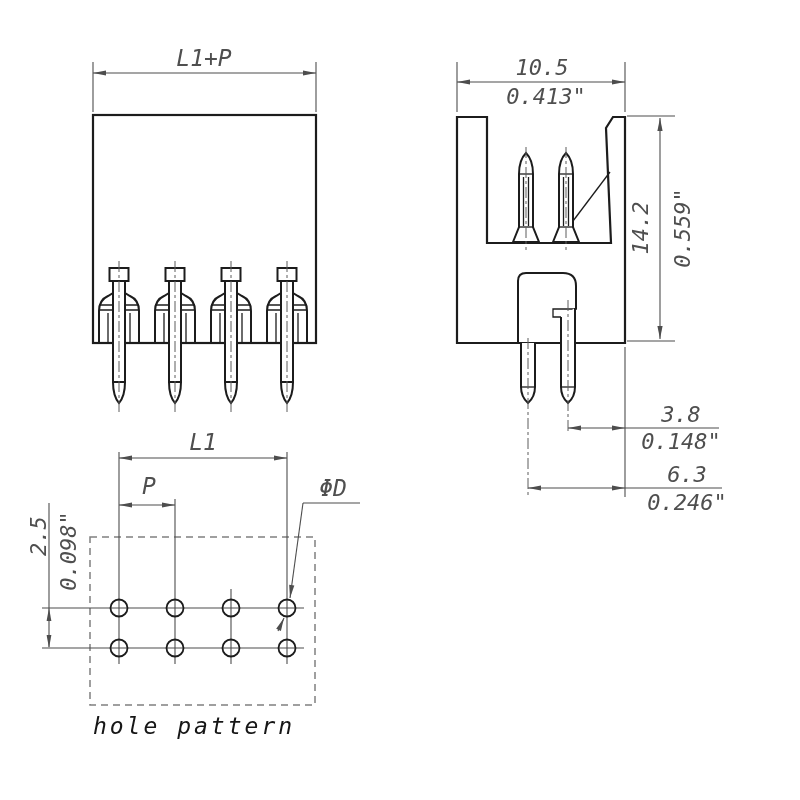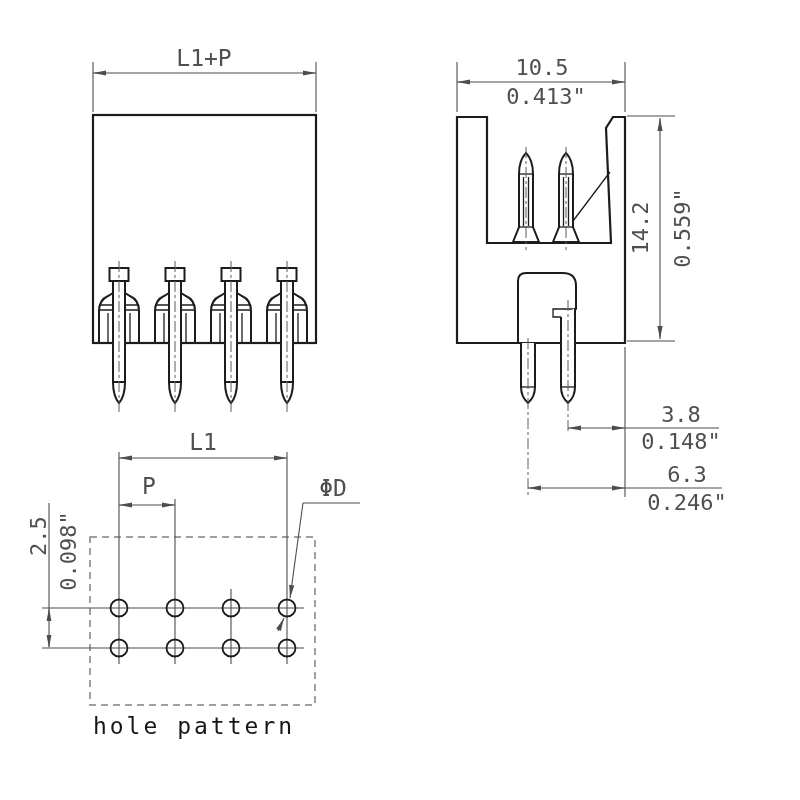--- a/index.html
+++ b/index.html
@@ -1,16 +1,16 @@
 <!DOCTYPE html>
 <html><head>
 <meta charset="utf-8">
 <style>
   html,body{margin:0;padding:0;background:#ffffff;}
-  .stage{width:800px;height:800px;background:#ffffff;position:relative;overflow:hidden;}
+  .stage{width:800px;height:800px;background:#ffffff;position:relative;overflow:hidden;font-style:italic;}
   svg{display:block;}
   .obj   {stroke:#1c1c1c;stroke-width:2;fill:none;stroke-linecap:round;}
   .objT  {stroke:#1c1c1c;stroke-width:2.2;fill:#ffffff;}
   .objf  {stroke:#1c1c1c;stroke-width:2;fill:#ffffff;}
   .obj2  {stroke:#1c1c1c;stroke-width:1.3;fill:none;}
   .thin  {stroke:#4d4d4d;stroke-width:1.1;fill:none;}
   .dim   {stroke:#4d4d4d;stroke-width:1.1;fill:none;}
   .center{stroke:#5c5c5c;stroke-width:1;fill:none;stroke-dasharray:11 3 3 3;}
   .dash  {stroke:#808080;stroke-width:1.5;fill:none;stroke-dasharray:7 5;}
   .arrfill{fill:#4d4d4d;stroke:none;}

